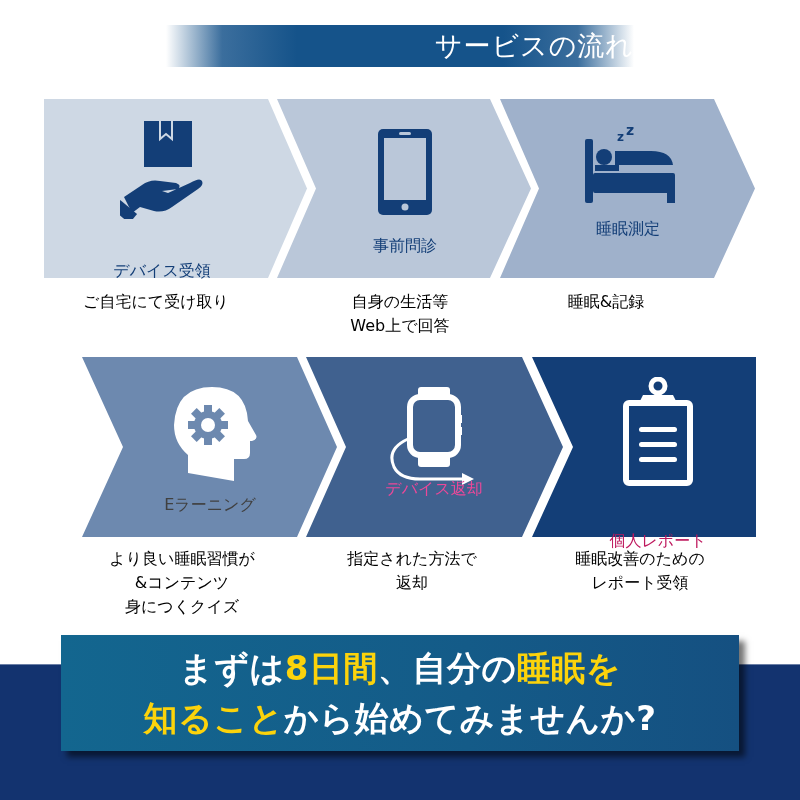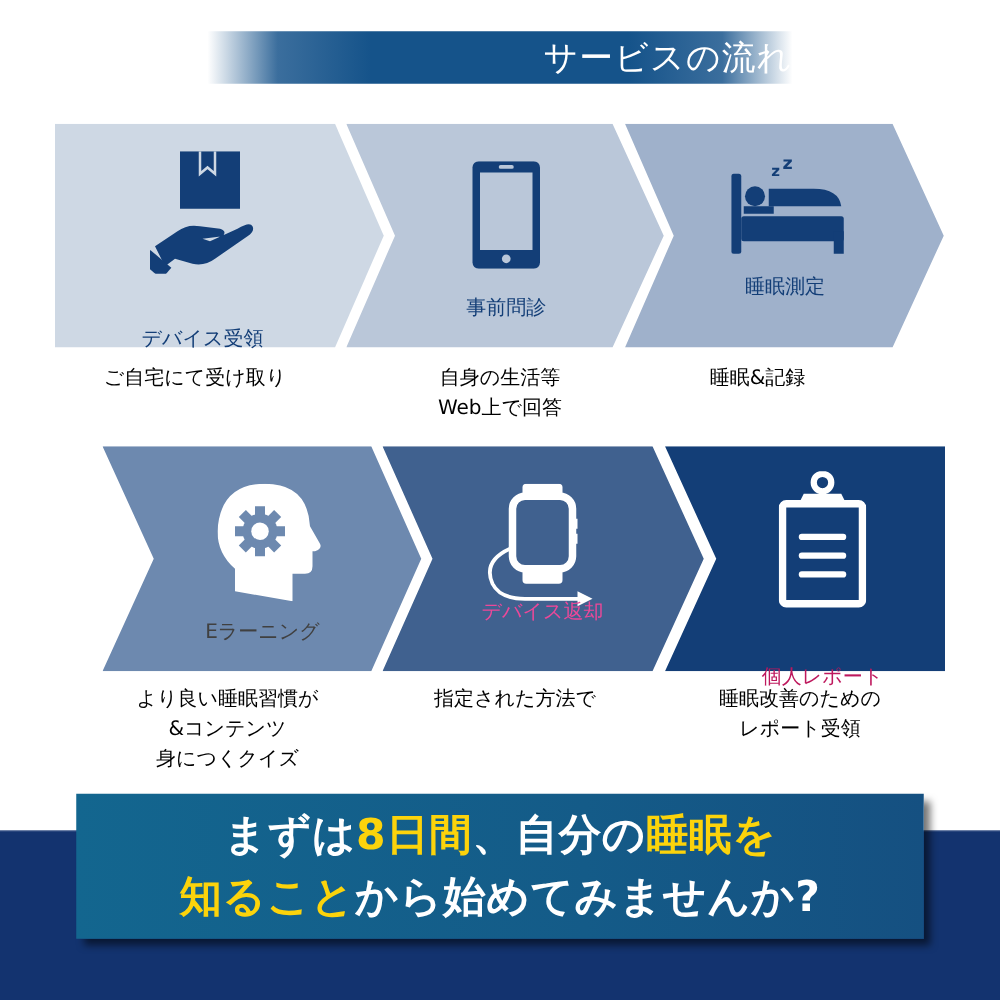--- a/index.html
+++ b/index.html
@@ -143,20 +143,21 @@
   <div class="label" style="left:26px; top:136px; color:#be185d;margin-top:36px;">個人レポート</div>
 </div>
 
 <div class="desc" style="left:62px; top:547px; width:240px;">
   <div>より良い睡眠習慣が</div>
   <div>&amp;コンテンツ</div>
   <div>身につくクイズ</div>
 </div>
 <div class="desc" style="left:292px; top:547px; width:240px;">
   <div>指定された方法で</div>
+  <div>返却</div>
 </div>
 <div class="desc" style="left:520px; top:547px; width:240px;">
   <div>睡眠改善のための</div>
   <div>レポート受領</div>
 </div>
 
 <div class="band"></div>
 <div class="banner">
   <div class="line">
     <span>まずは</span><span class="hl">8日間</span><span>、自分の</span><span class="hl">睡眠を</span>

